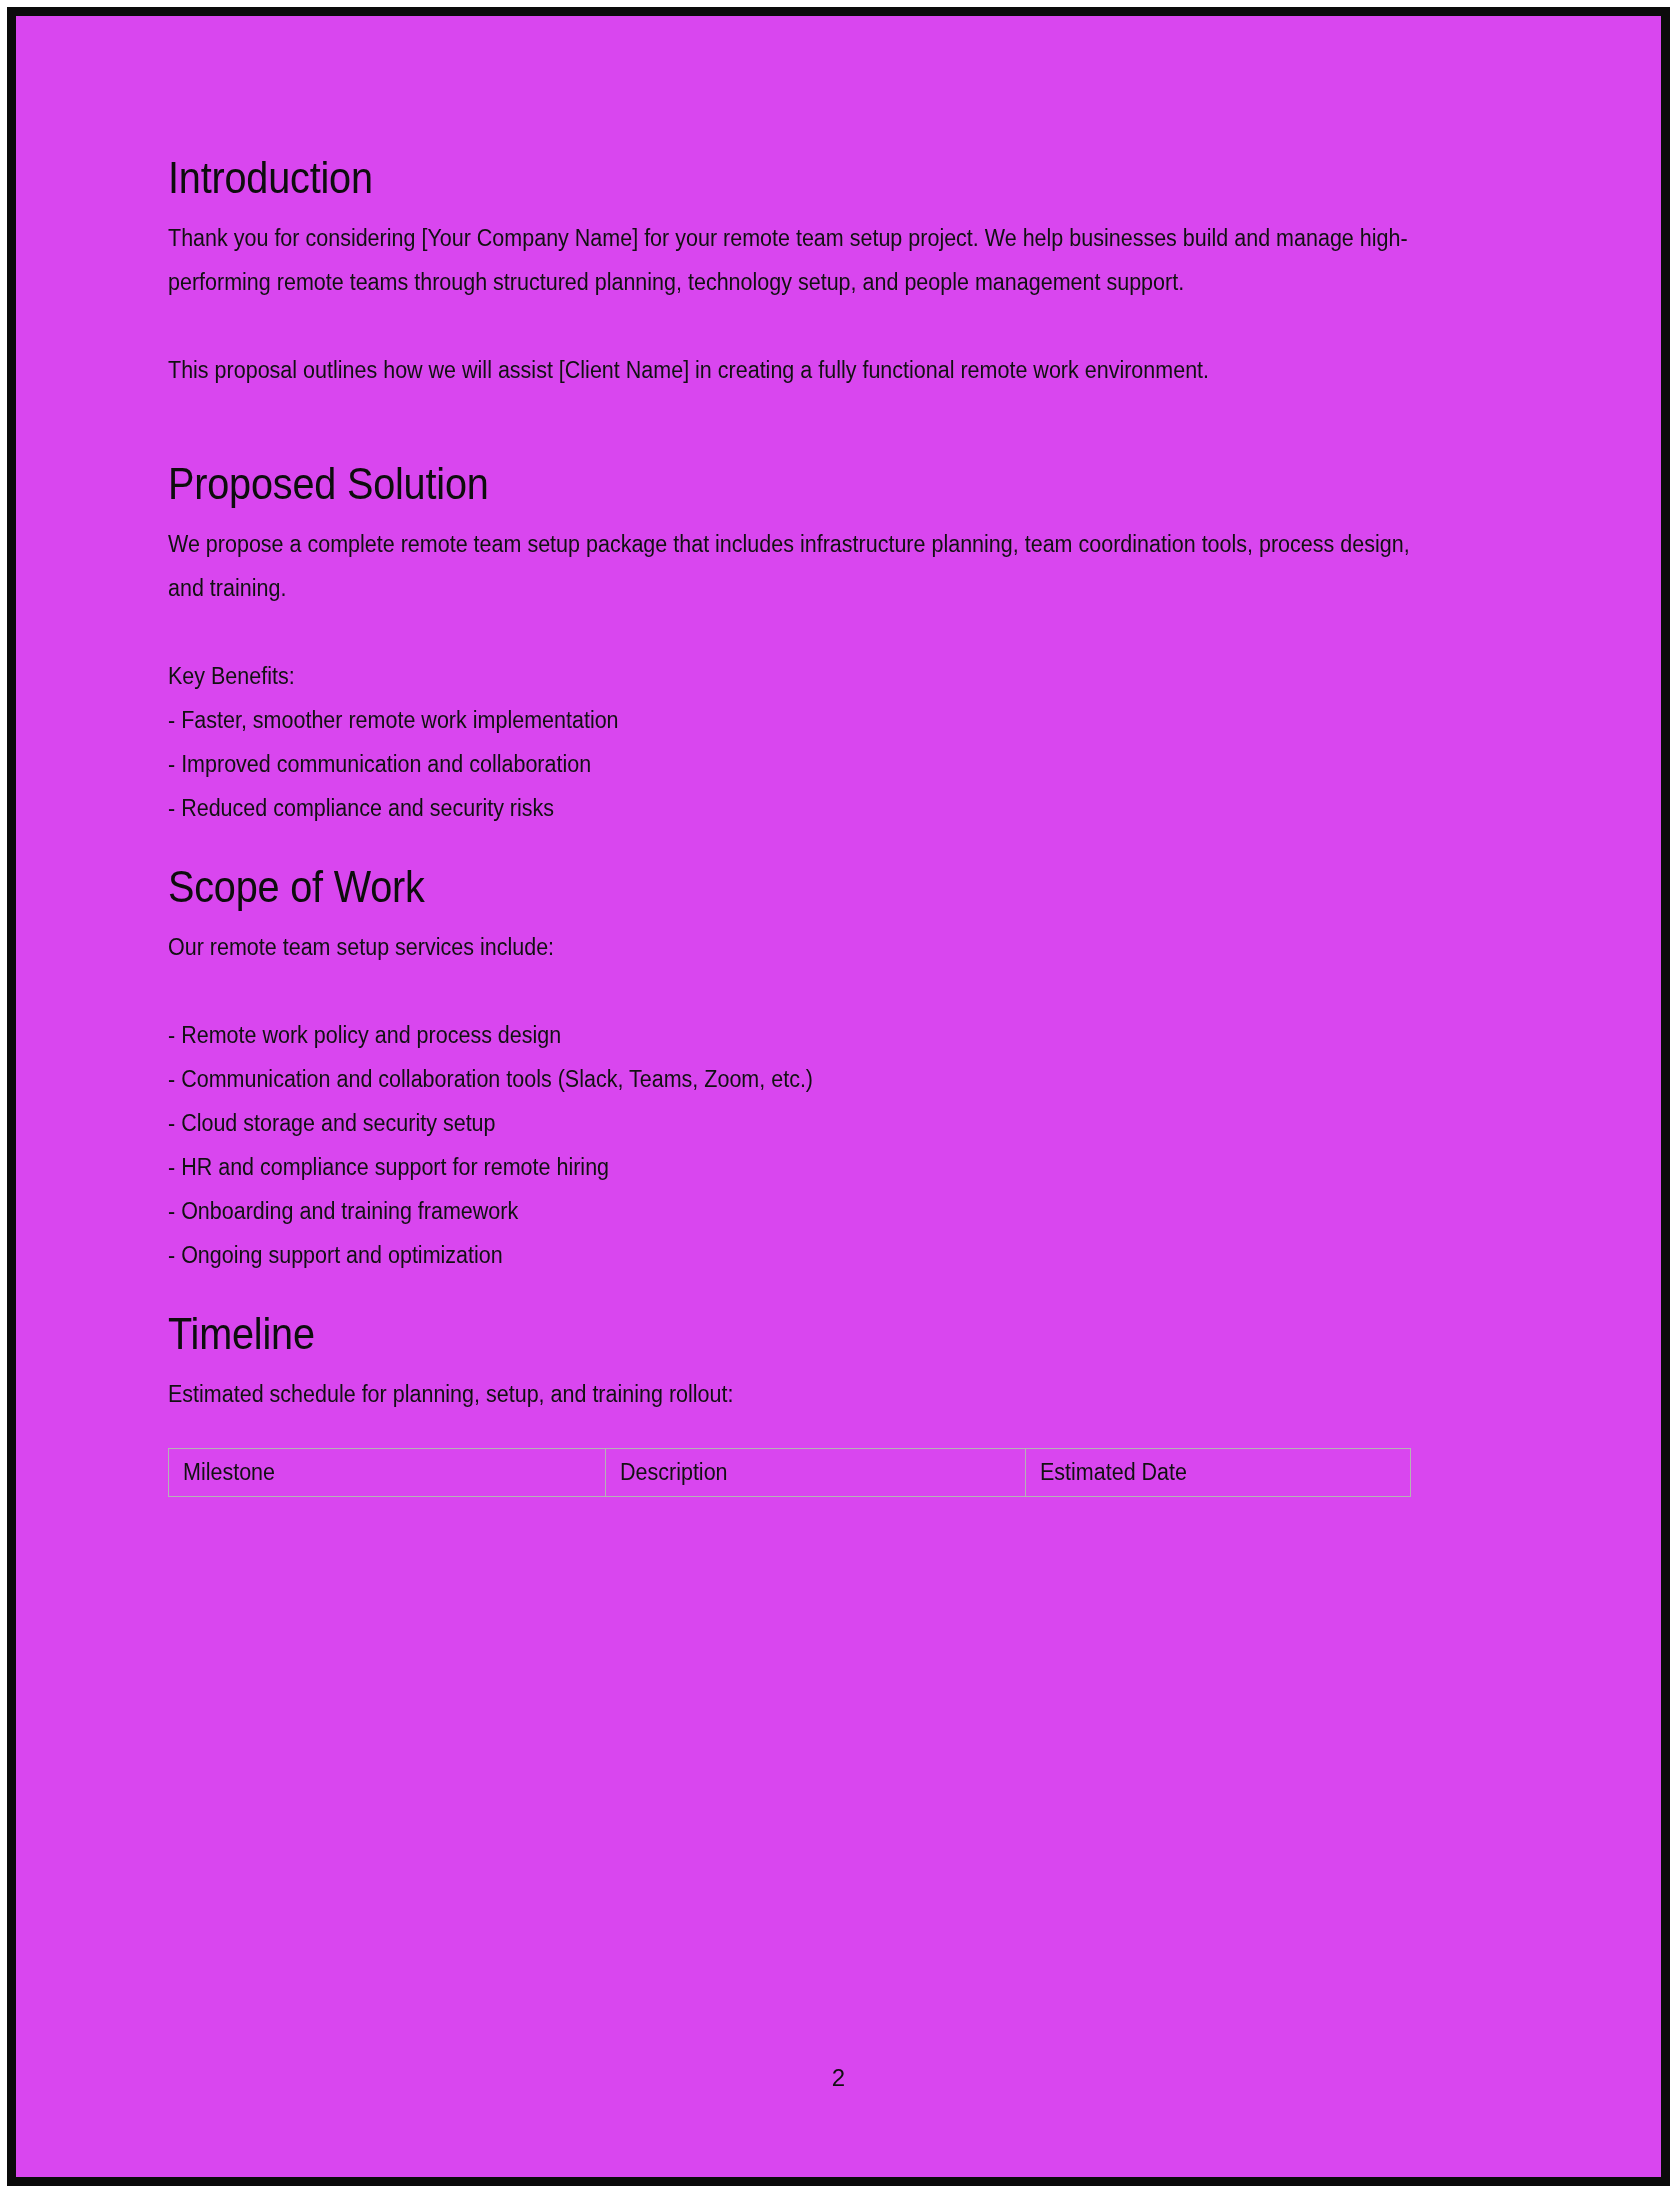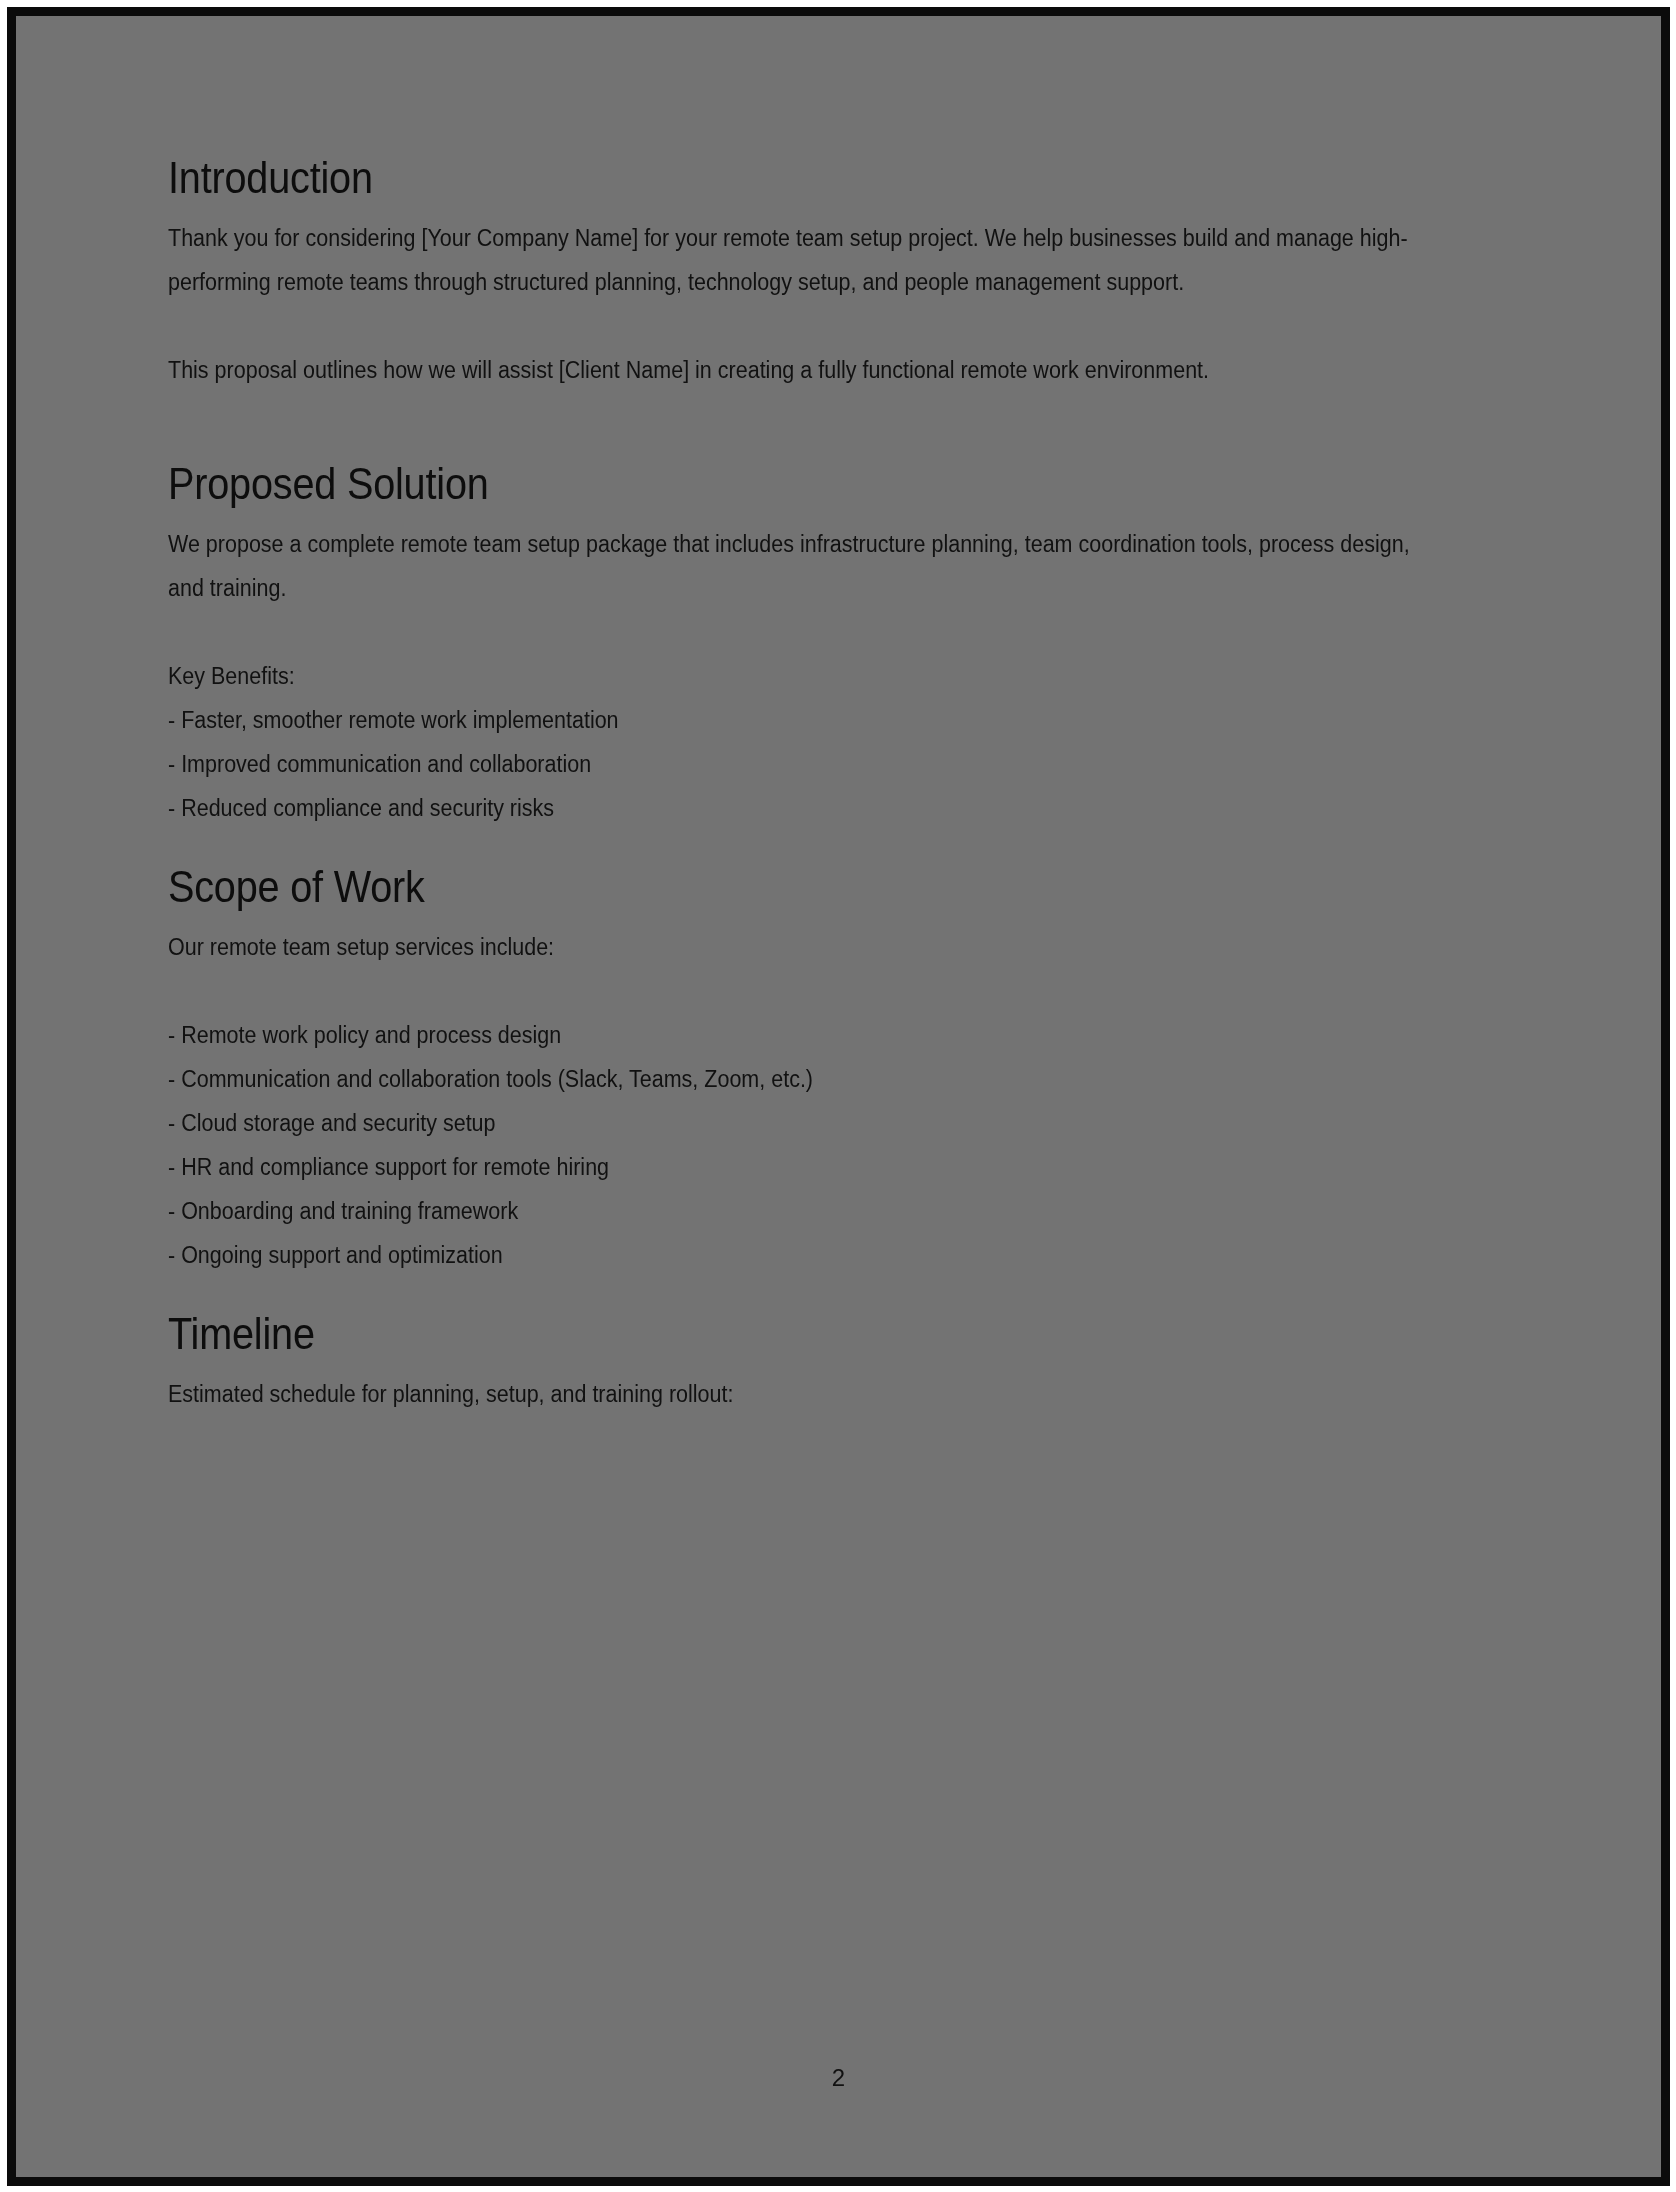--- a/index.html
+++ b/index.html
@@ -27,21 +27,21 @@
     border: 9.7px solid #0b0b0b;
     background: #ffffff;
   }
 
   .page-body {
     position: absolute;
     left: 0;
     top: 0;
     right: 0;
     bottom: 0;
-    background: #737373;
+    background: #d946ef;
     padding: 0;
   }
 
   .content {
     position: absolute;
     left: 152px;
     top: 140px;
     width: 1339px;
   }
 
@@ -165,20 +165,36 @@
         <div class="list-line">- Onboarding and training framework</div>
         <div class="list-line">- Ongoing support and optimization</div>
       </div>
 
       <div class="gap-before-heading"></div>
 
       <div class="section">
         <h1 class="section-heading">Timeline</h1>
         <p class="body-text">Estimated schedule for planning, setup, and training rollout:</p>
 
+        <table class="timeline-table">
+          <thead>
+            <tr>
+              <th class="col-milestone">
+                <span>Milestone</span>
+              </th>
+              <th class="col-description">
+                <span>Description</span>
+              </th>
+              <th class="col-date">
+                <span>Estimated Date</span>
+              </th>
+            </tr>
+          </thead>
+          <tbody></tbody>
+        </table>
       </div>
 
     </div>
 
     <div class="page-number">2</div>
 
   </div>
 </div>
 
 

